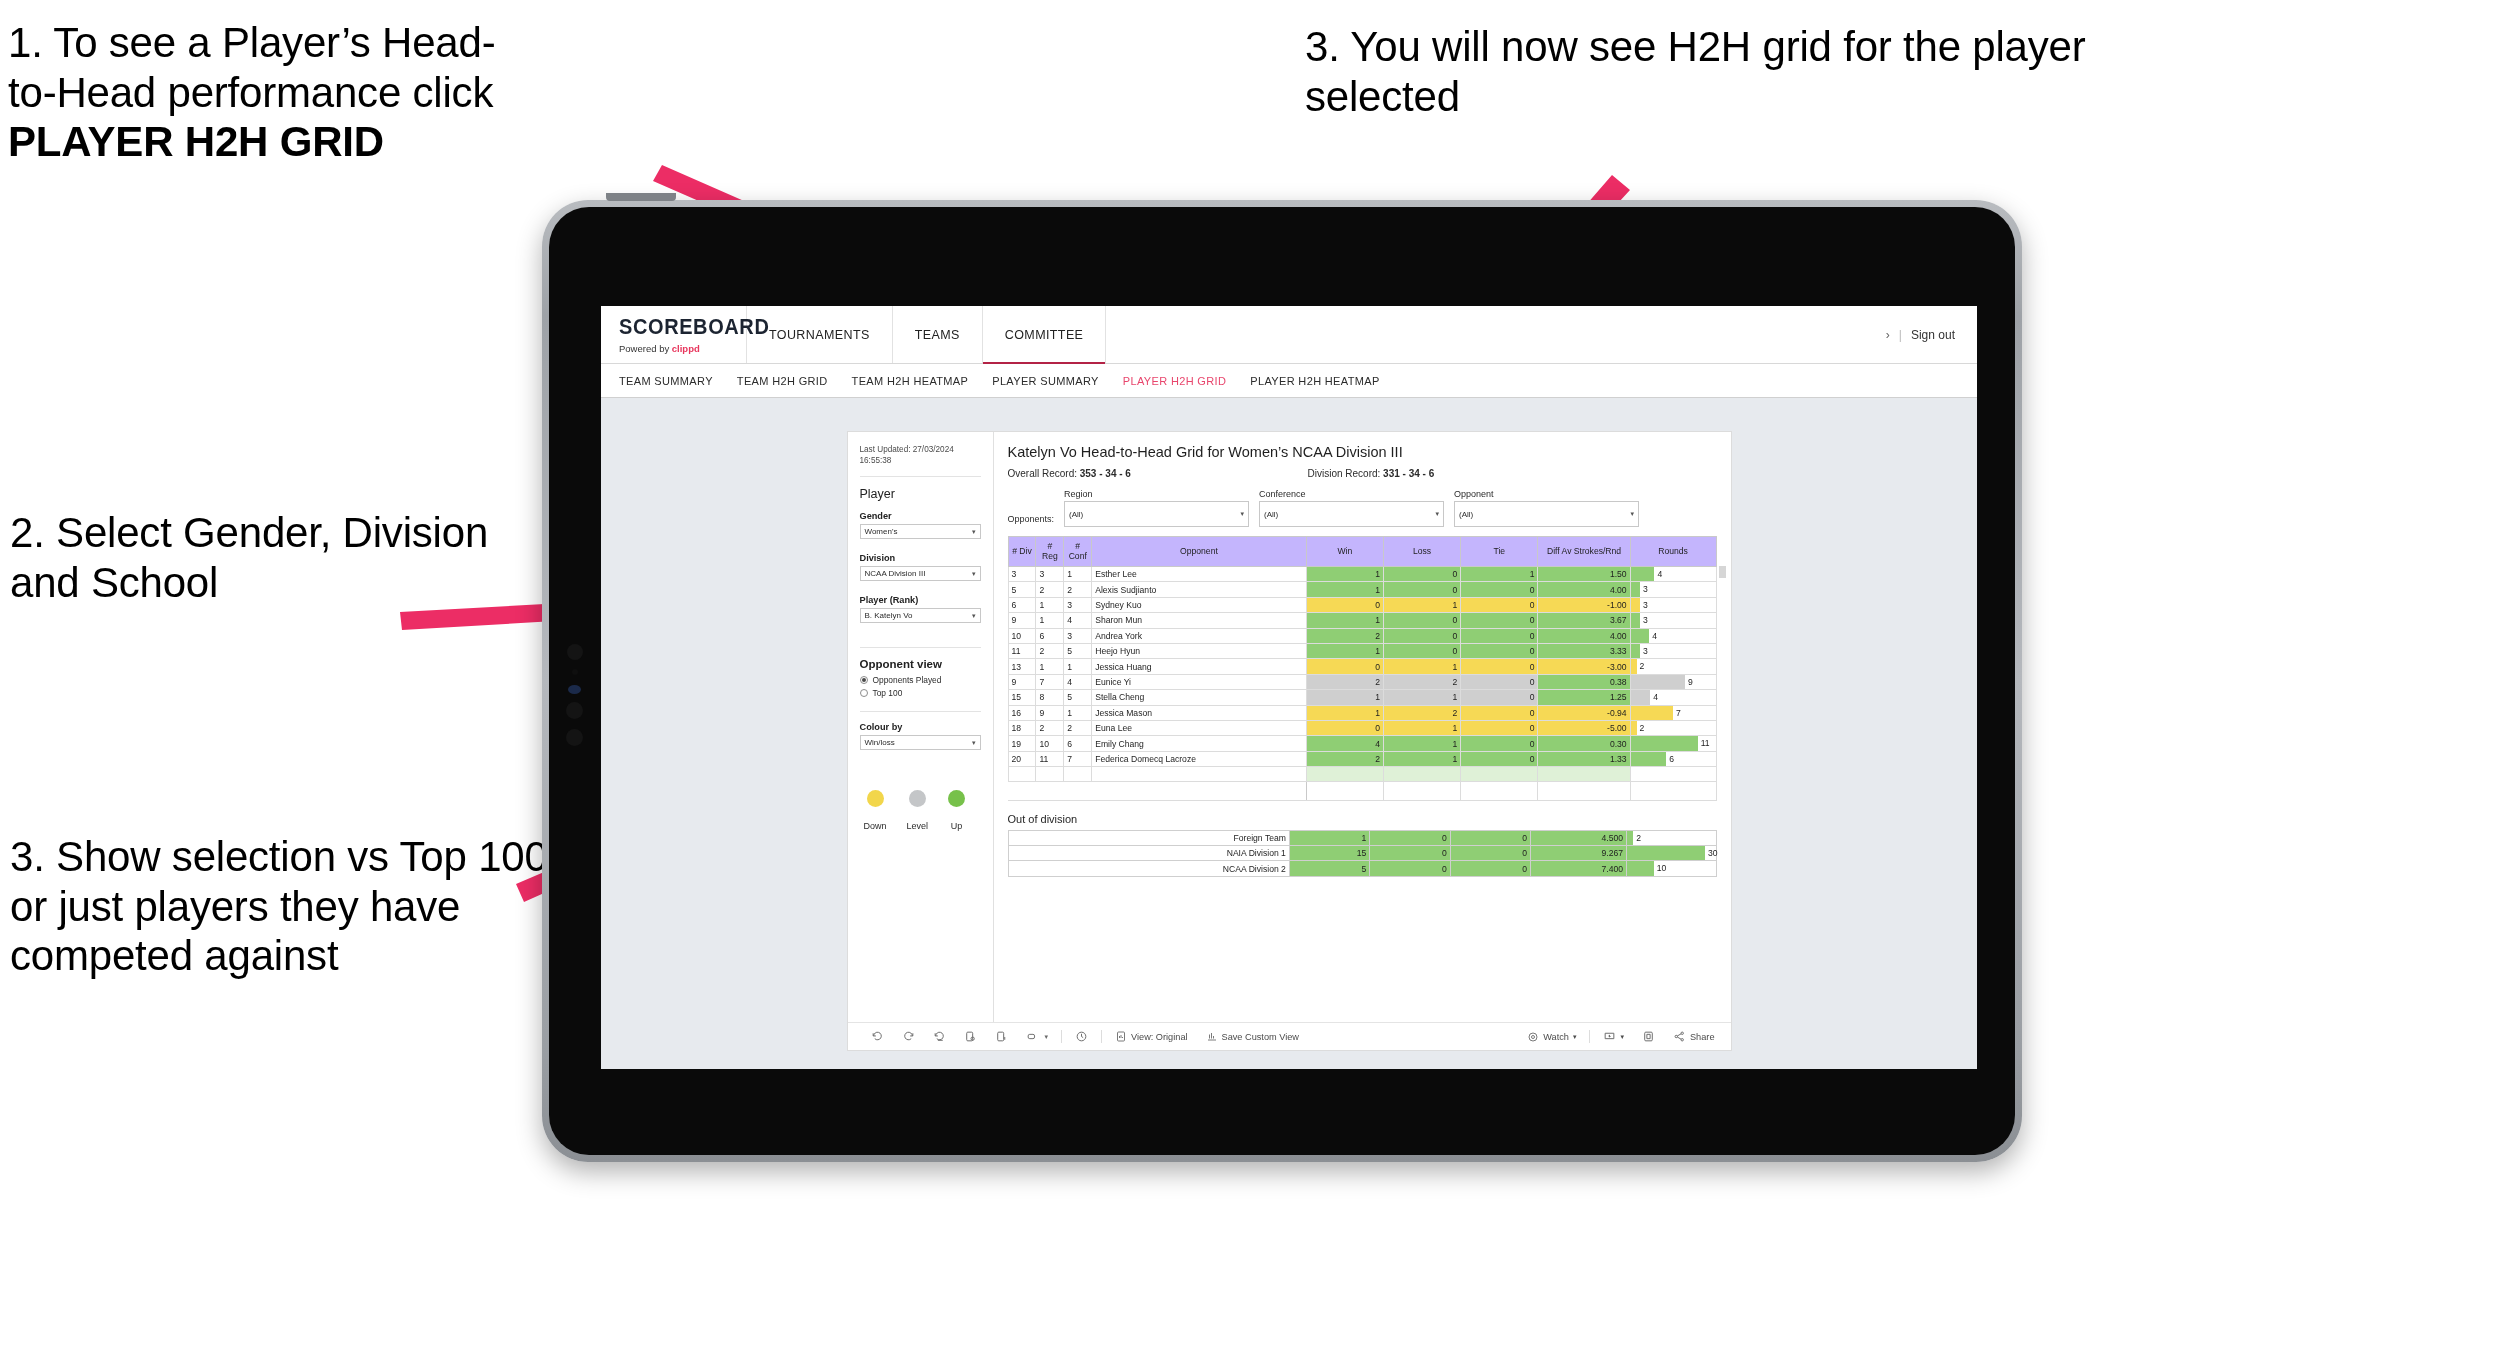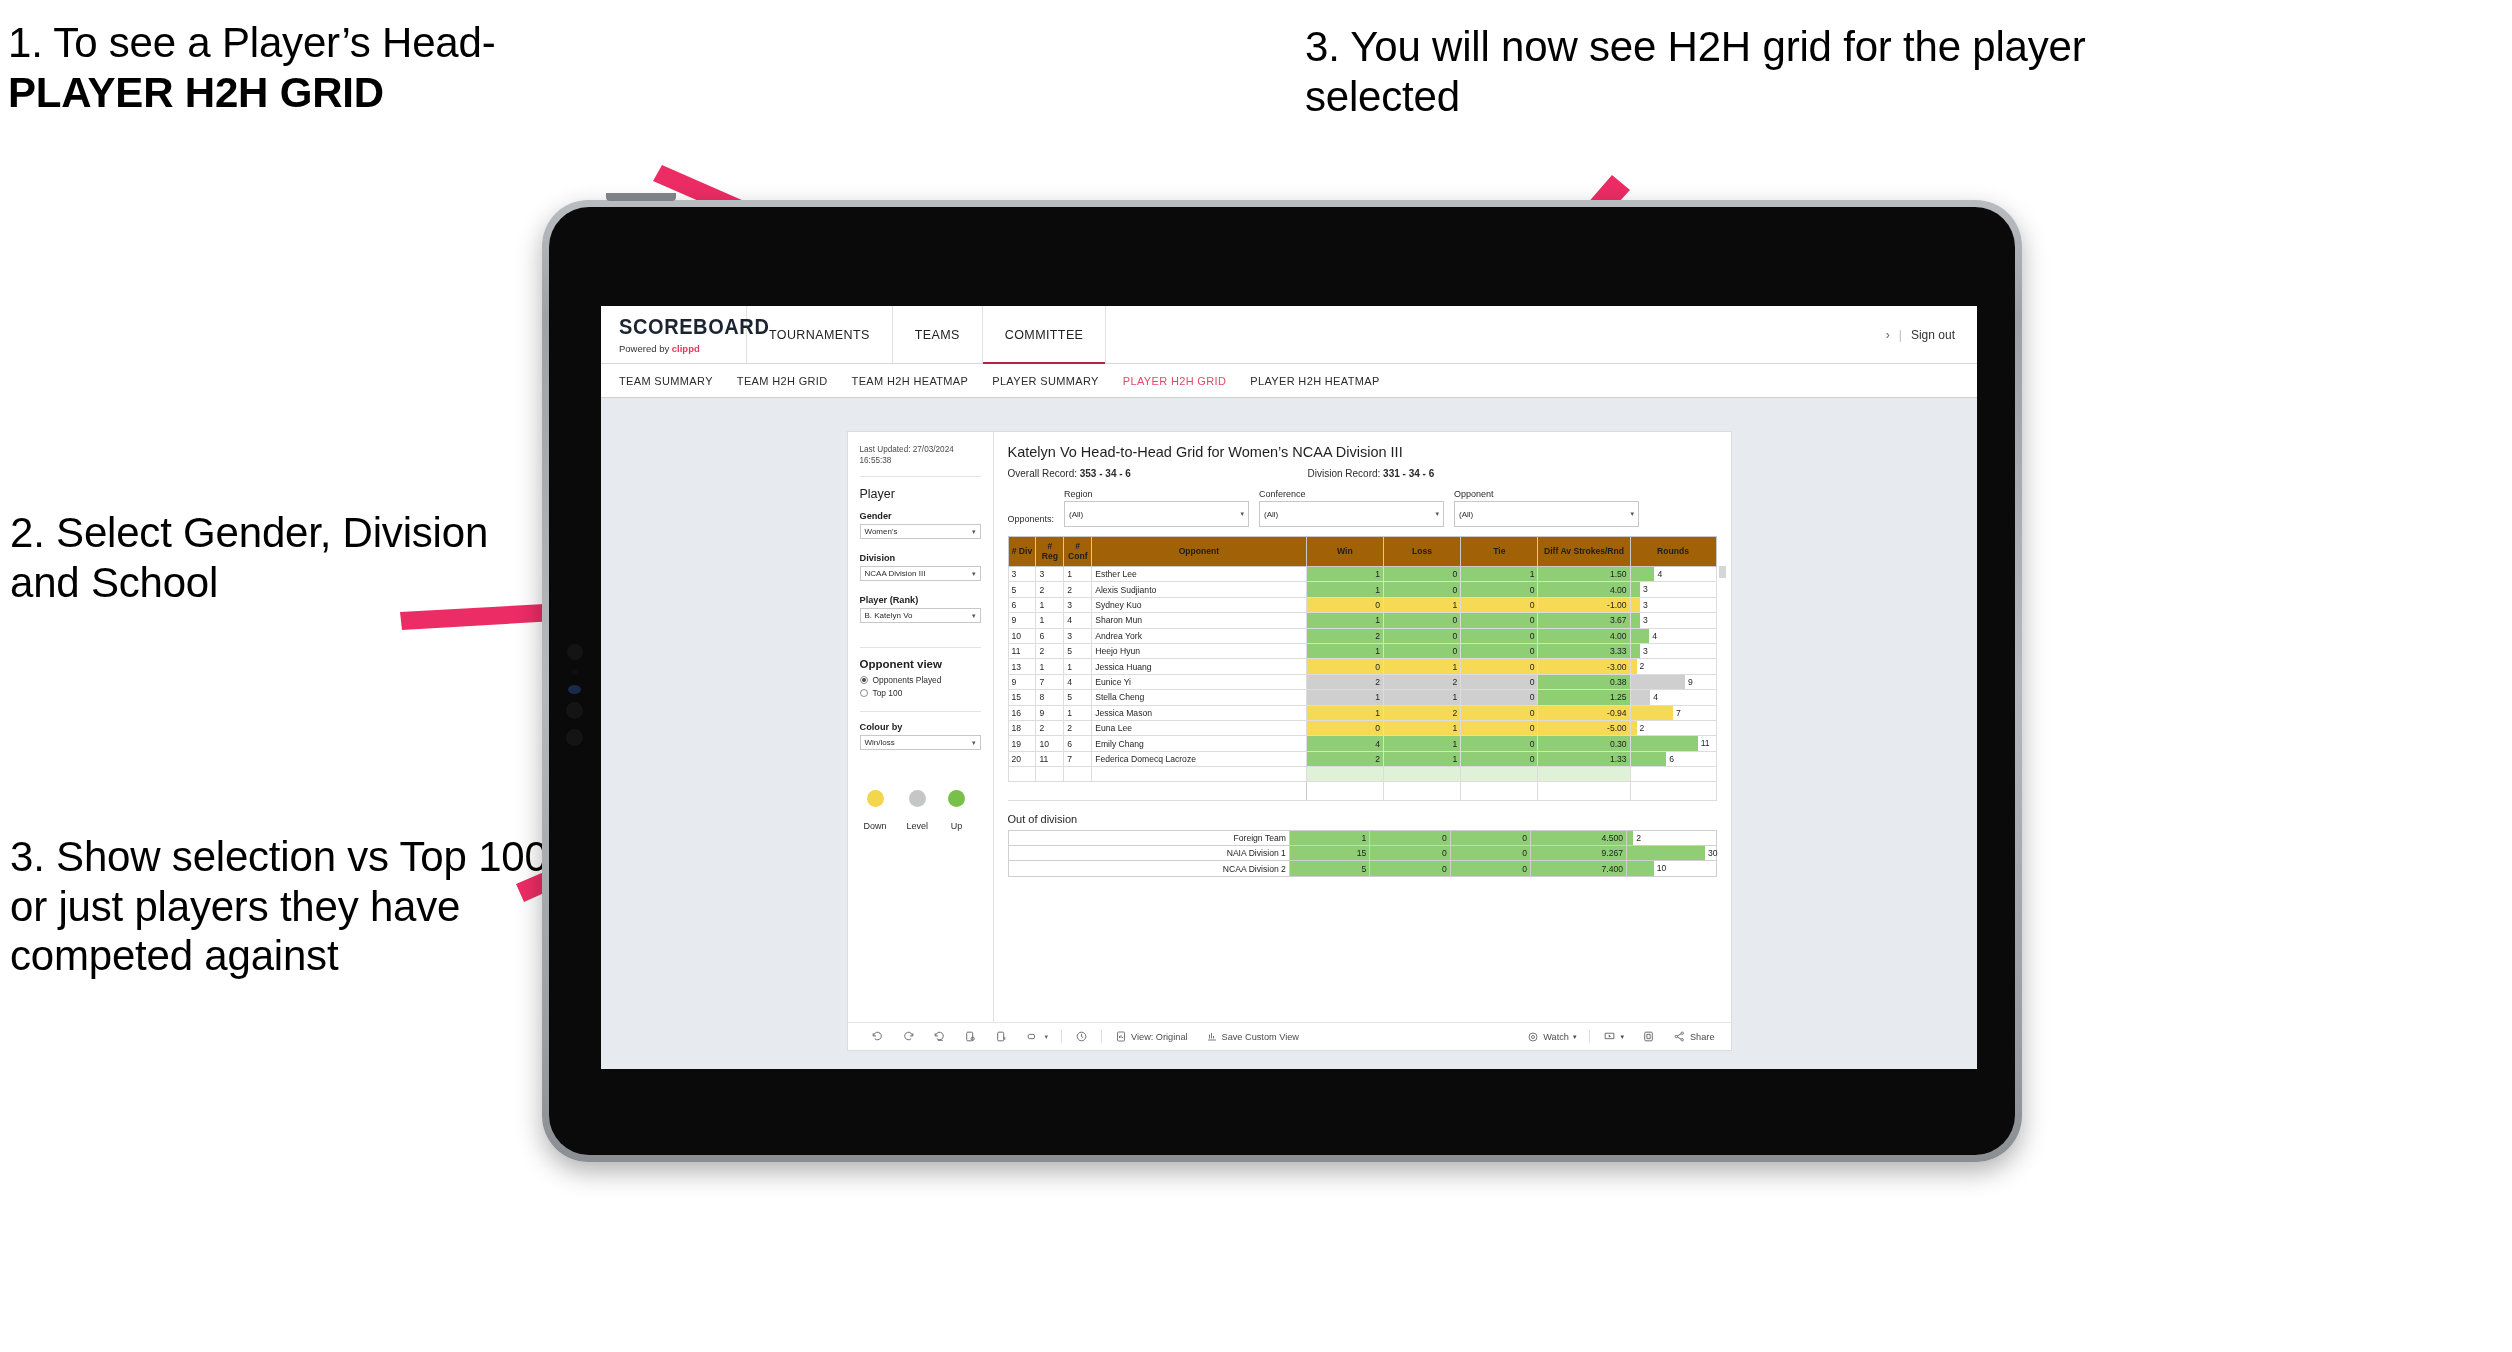--- a/index.html
+++ b/index.html
@@ -157,23 +157,23 @@
     border:1px solid #c8c8c8; background:#fff; height: 15px;
     display:flex; align-items:center; justify-content:space-between;
     padding: 12px 4px; font-size: 8px; color:#2b2b2b;
   }
   .filt .fbox .car { font-size: 7px; color:#555; }
 
   
   #tablewrap { position: relative; }
   table.h2h { border-collapse: collapse; width: 100%; table-layout: fixed; font-size: 8.6px; color:#1e1e1e; }
   table.h2h th {
-    border: 1px solid #c9c9c9; font-weight: 700; text-align:center;
+    border: 1px solid #c9c9c9; font-weight: 400; text-align:center;
     padding: 2px 3px; vertical-align: middle; line-height: 1.12; height: 30px;
-    background:#a16207;
+    background:#c4b5fd;
     margin-top:48px;
   }
   table.h2h td {
     border: 1px solid #dcdcdc; border-top: none; padding: 1px 3px; height: 14.4px;
     vertical-align: middle; background:#fff;
   }
   .c-div, .c-reg, .c-conf { width: 26px; text-align:left; }
   .c-opp { width: 200px; text-align:left; }
   .c-num { width: 72px; text-align:right; }
   .c-diff { width: 86px; text-align:right; }
@@ -207,20 +207,21 @@
   .vsep { width:1px; height: 13px; background:#ddd; margin: 0 4px; }
   #tb-spacer { flex: 1; }
 </style>
 </head>
 <body>
 
 <div id="stage">
 
   <div class="anno" id="anno1">
     <div>1. To see a Player’s Head-</div>
+    <div>to-Head performance click</div>
     <div class="bold">PLAYER H2H GRID</div>
   </div>
   <div class="anno" id="anno2">2. Select Gender, Division and School</div>
   <div class="anno" id="anno3">3. Show selection vs Top 100 or just players they have competed against</div>
   <div class="anno" id="anno4">3. You will now see H2H grid for the player selected</div>
 
   <svg class="arrowsvg" viewBox="0 0 2512 1352">
     <g fill="#ec2d65">
 
       <path d="M662,165 L1060,340 L1090,318 L1095,392 L1026,373 L1051,355 L653,181 Z"></path>

